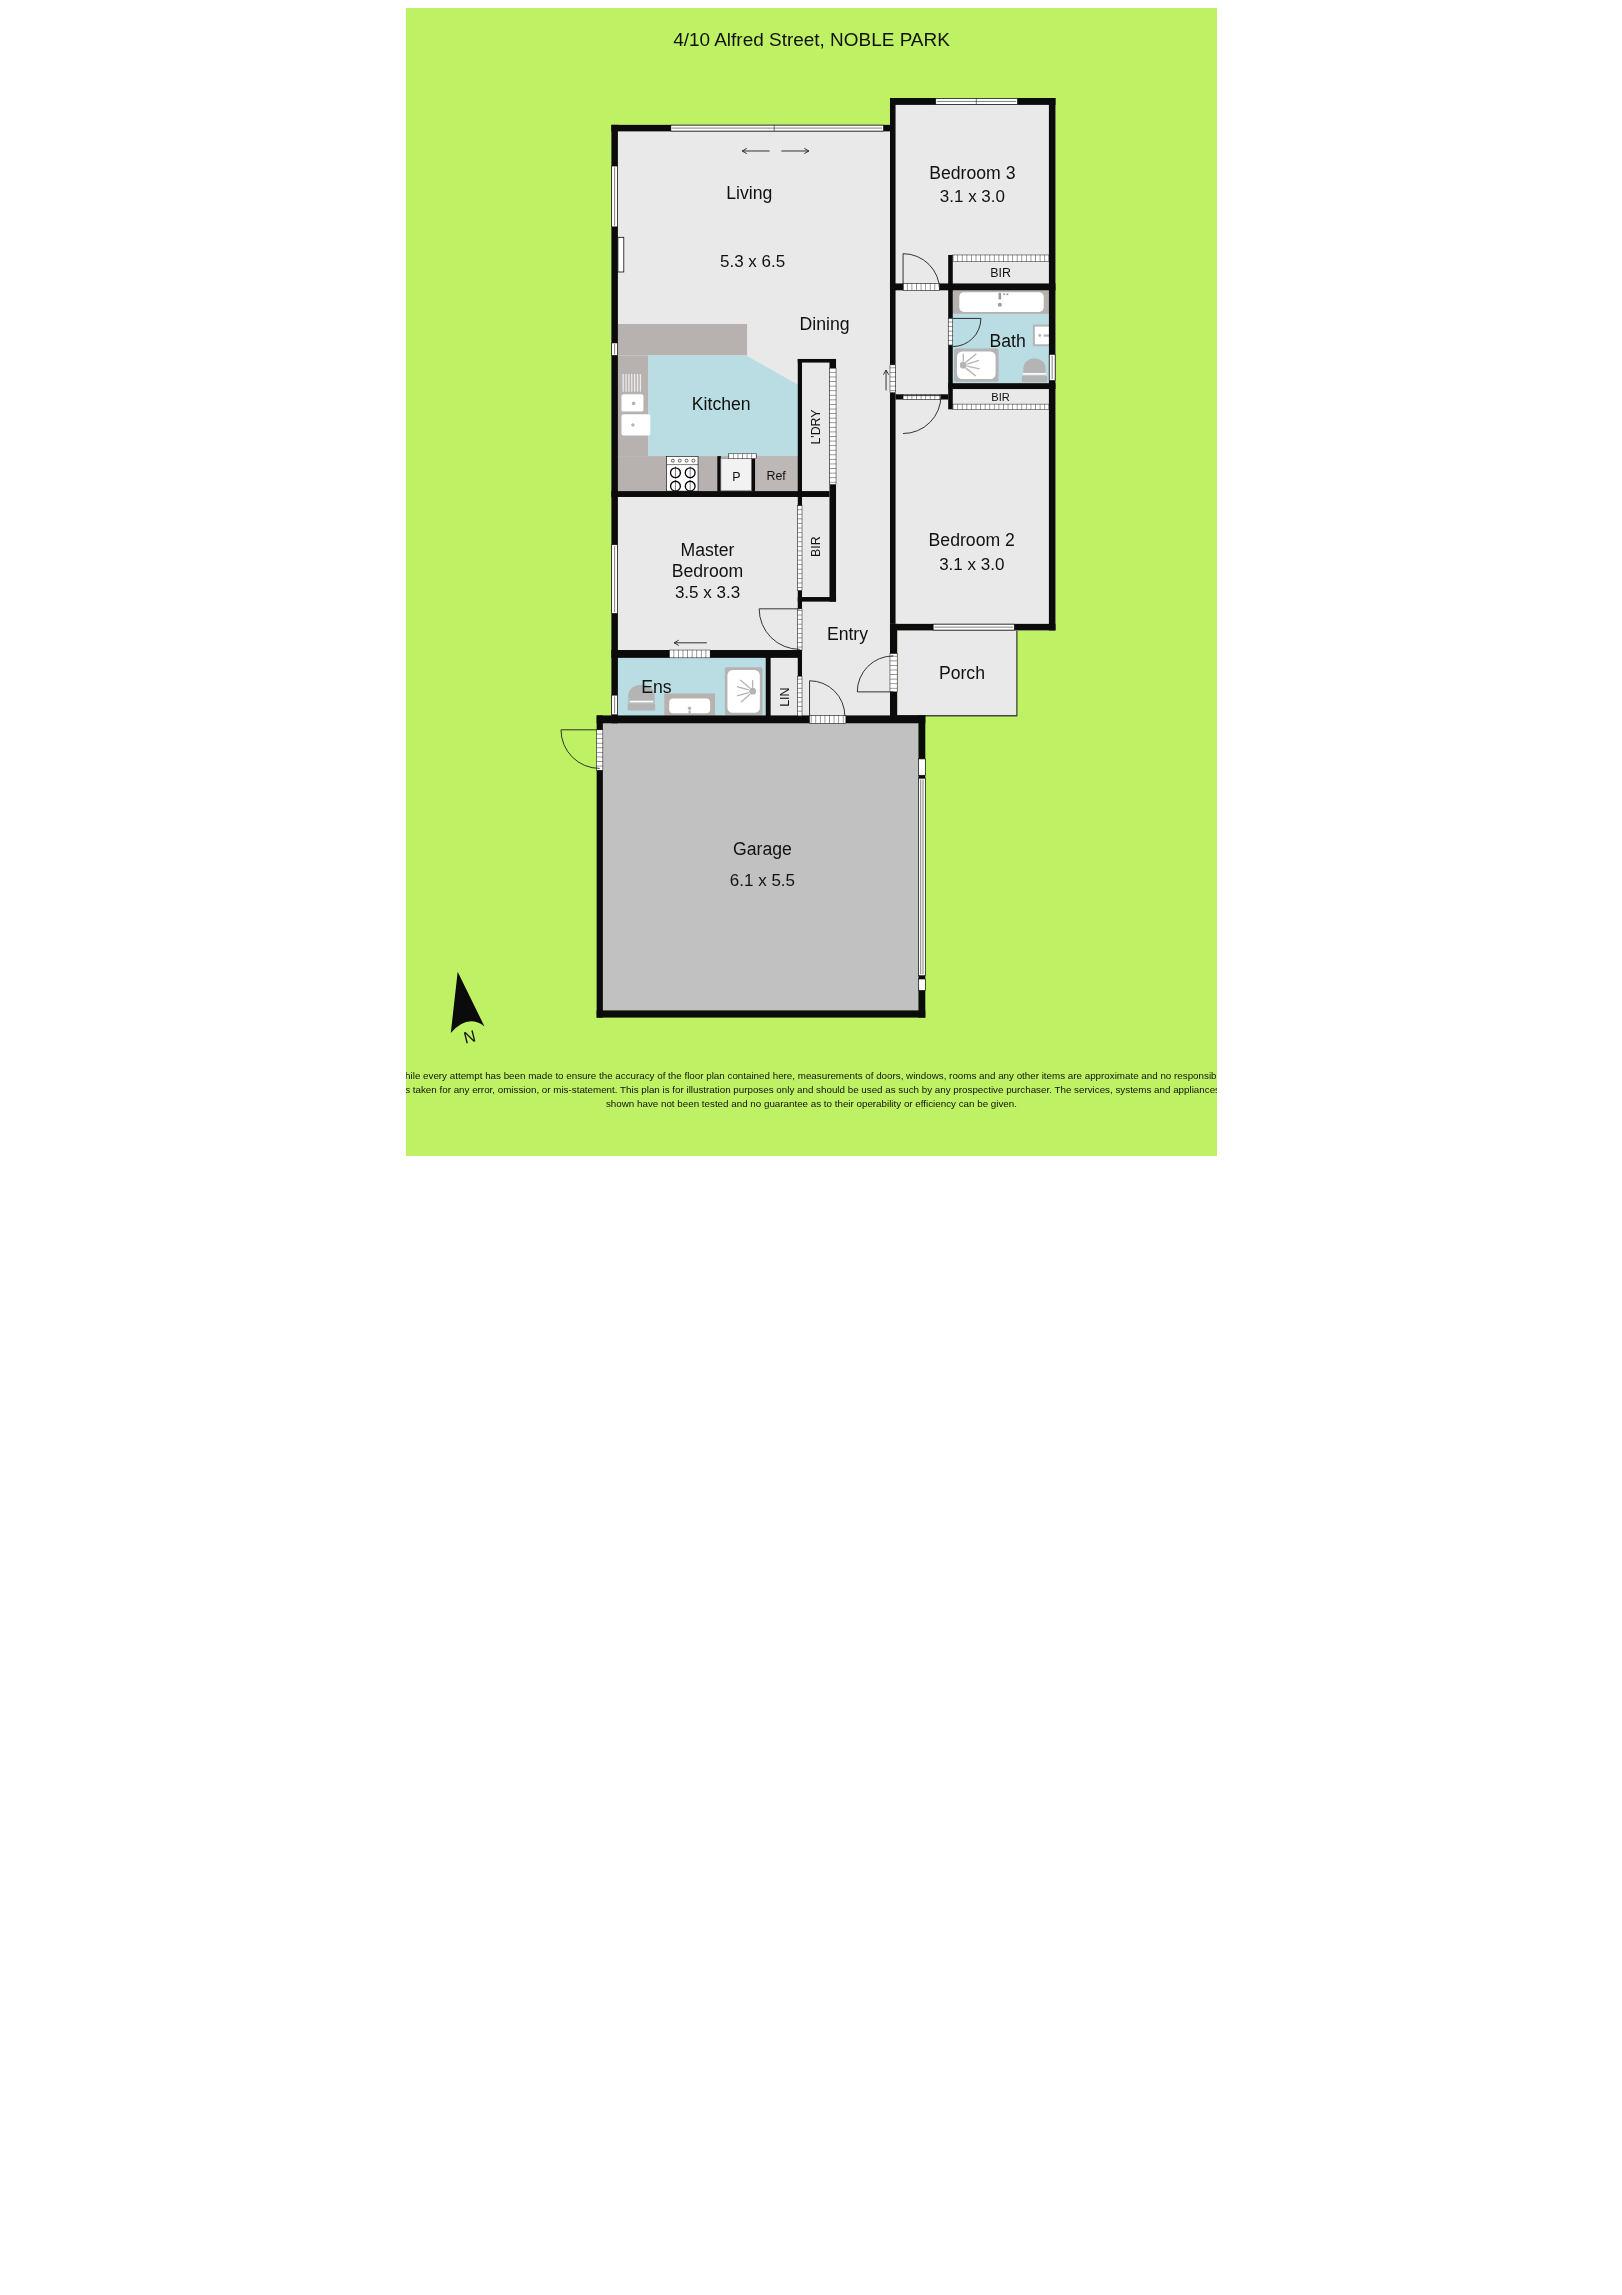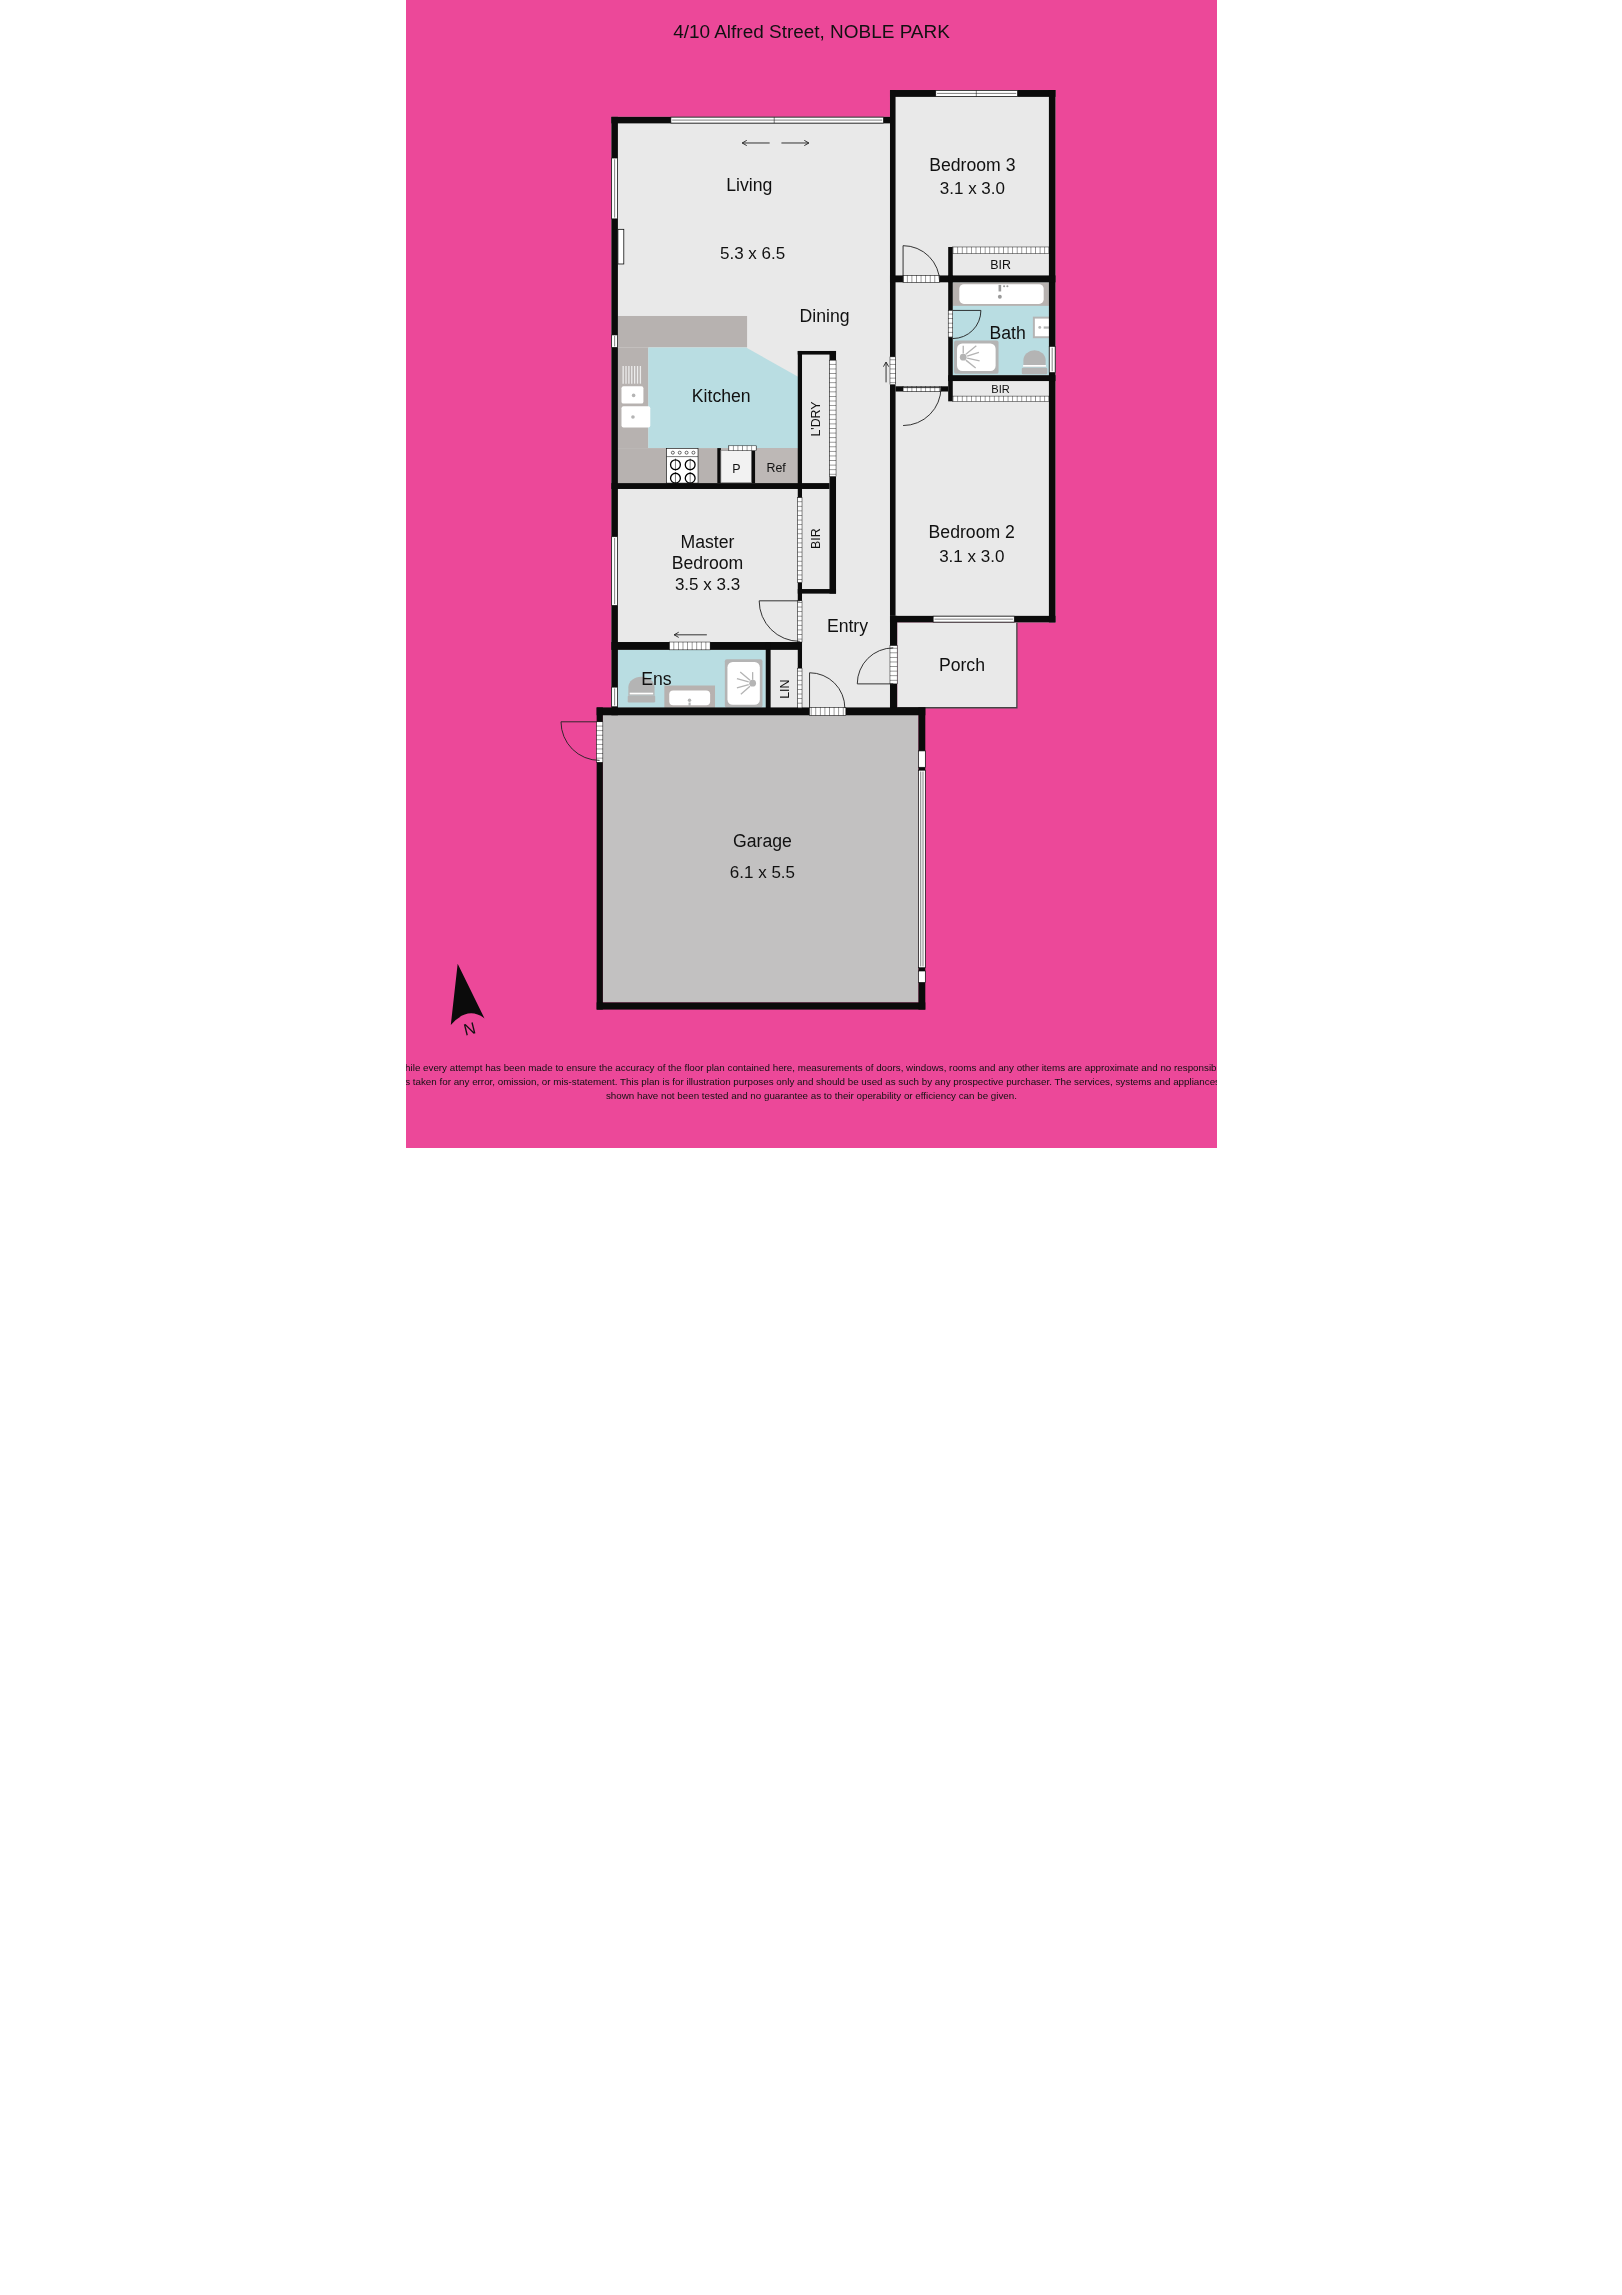--- a/index.html
+++ b/index.html
@@ -1,16 +1,16 @@
 <!DOCTYPE html>
 <html style="font-size:10.5px"><head>
 <meta charset="utf-8">
 <style>
   html,body{margin:0;padding:0;background:#fff;}
-  .page{position:relative;width:811px;height:1148px;margin:0 auto;background:#ec4899;
+  .page{position:relative;width:811px;height:1148px;margin:8px auto;background:#bef264;
         font-family:"Liberation Sans",sans-serif;}
   svg{position:absolute;left:0;top:0;}
   .wall{fill:#0b0b0b;}
   .floor{fill:#e9e9e9;}
   .bench{fill:#b7b2b0;}
   .wet{fill:#b9dde2;}
   .fix{fill:#b4b4b4;}
   .win{fill:#ffffff;stroke:#0b0b0b;stroke-width:1;}
   .winline{stroke:#0b0b0b;stroke-width:0.8;}
   .gap{stroke:#0b0b0b;stroke-width:0.7;}

